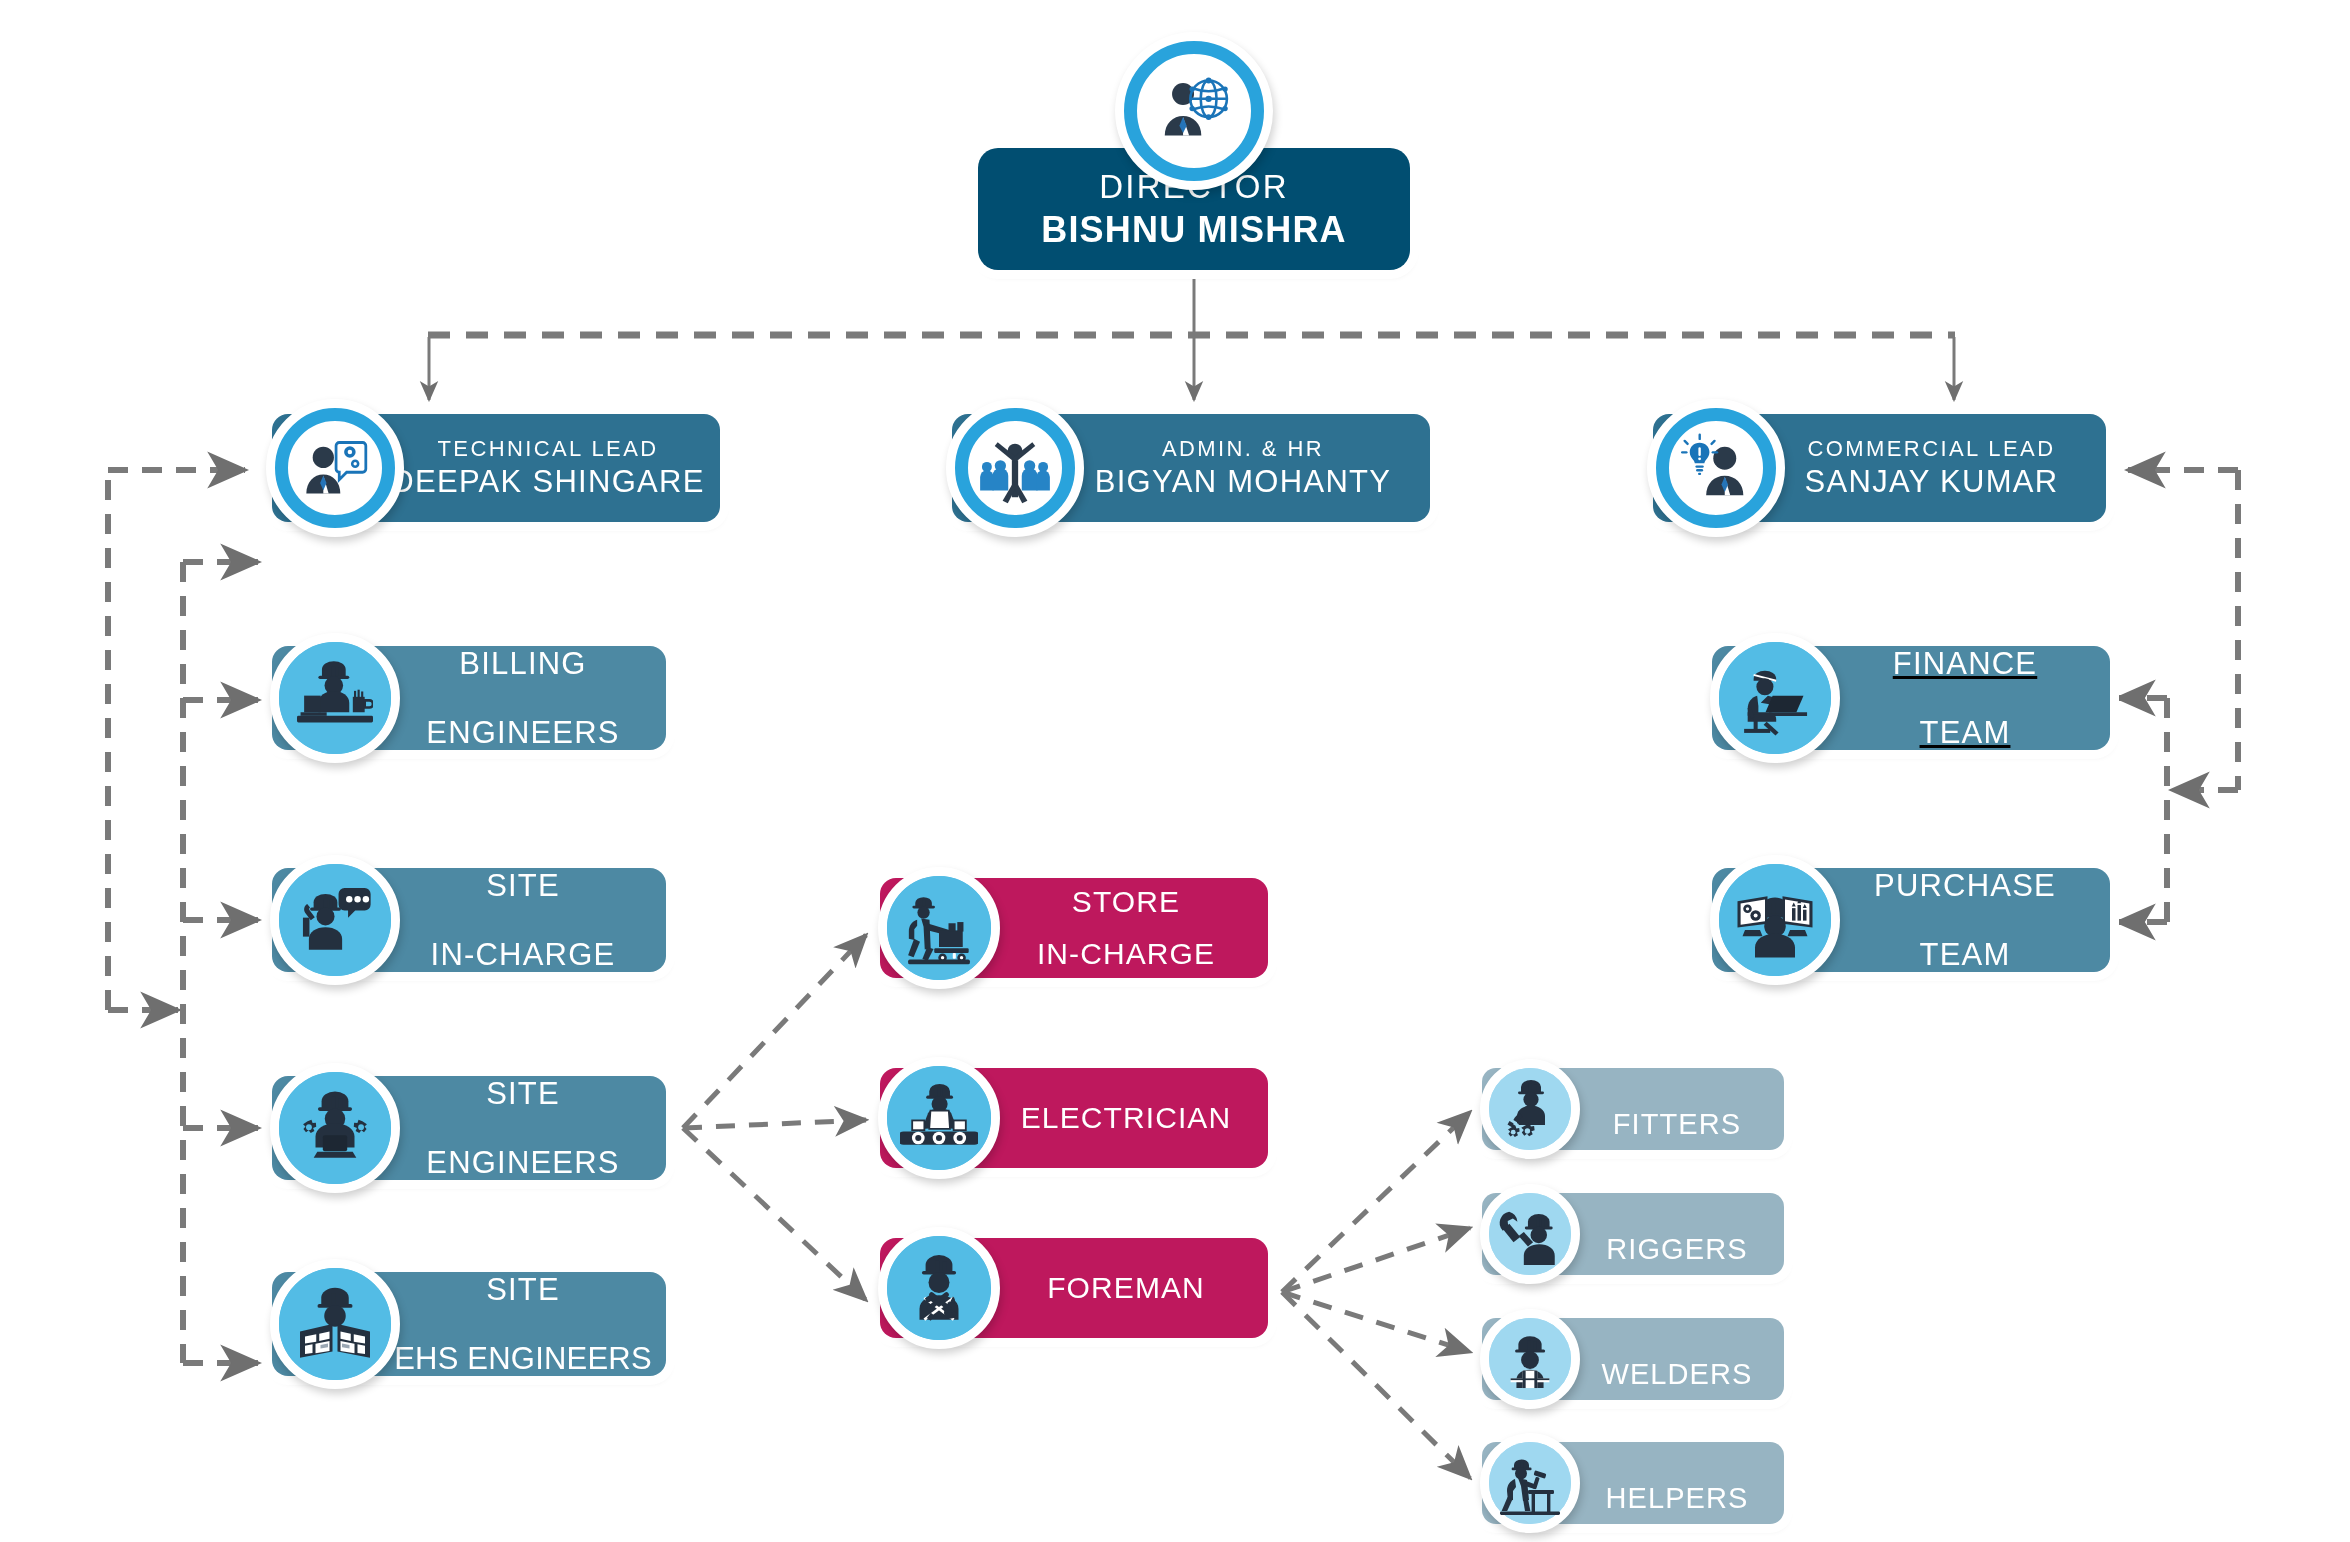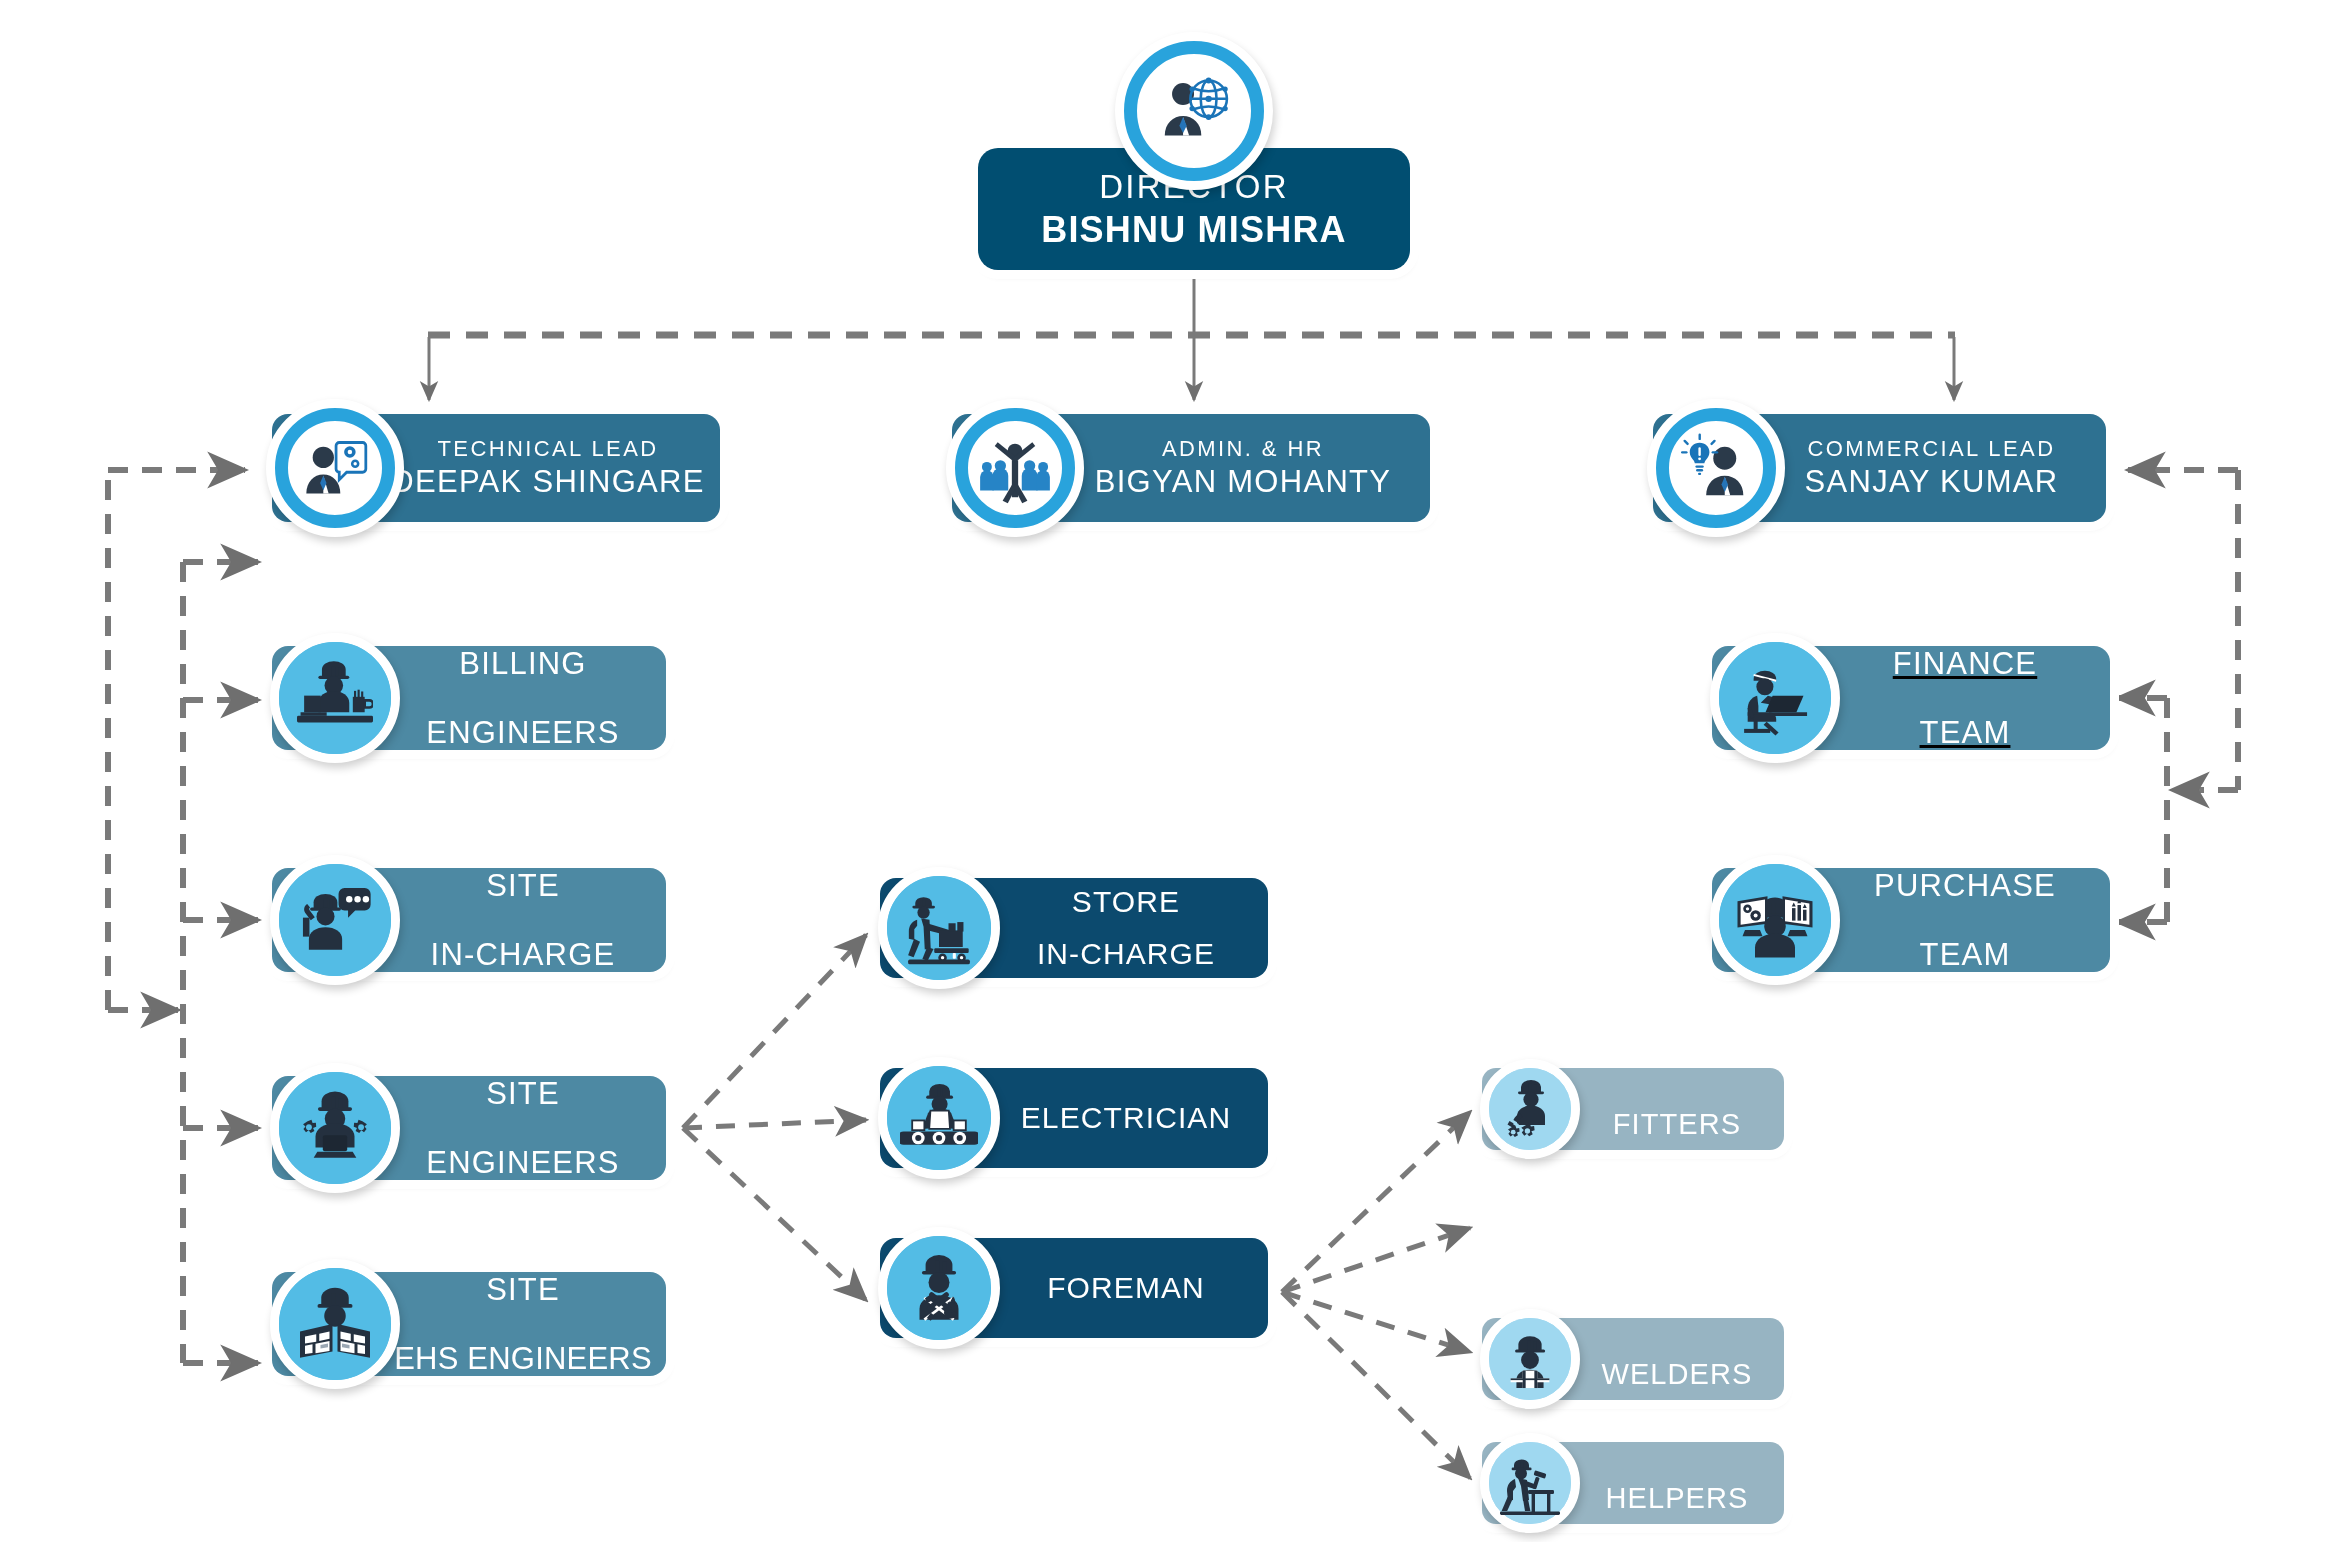--- a/index.html
+++ b/index.html
@@ -134,21 +134,21 @@
   #n-ehs .sub { letter-spacing: 0.2px; }
 
   #n-finance  { left: 1712px; top: 646px; text-decoration: underline; }
   #n-finance  .pill { width: 398px; }
   #n-purchase { left: 1712px; top: 868px; }
   #n-purchase .pill { width: 398px; }
 
   
   .t4 .pill {
     height: 100px;
-    background: #0c4a6e;
+    background: #be185d;
     border-radius: 16px;
     padding-left: 104px;
     justify-content: center;
   }
   .t4 .ttl { font-size: 30px; letter-spacing: 1.1px; }
   .t4 .sub { font-size: 30px; letter-spacing: 1.1px; }
   .t4 .badge { width: 122px; height: 122px; left: -2px; top: -11px; }
 
   #n-store { left: 880px; top: 878px; }
   #n-store .pill { width: 388px; }
@@ -683,20 +683,42 @@
             <path d="M14 50 l3.4-1.4 1 2.8 2.8-.4 .4 3.6-2.8 1 1.2 2.6-3.2 1.8-1.8-2.2-2.4 1.8-2.2-2.8 1.8-2.2-2.2-2z"></path>
             <circle cx="15.2" cy="55.2" r="2.4" fill="#9FD8F0"></circle>
             <path d="M28 48 l3.8-1.6 1.1 3.2 3.2-.5 .5 4.1-3.2 1.1 1.3 3-3.6 2-2.1-2.6-2.7 2-2.5-3.2 2-2.5-2.5-2.3z"></path>
             <circle cx="29.4" cy="54 " r="2.7" fill="#9FD8F0"></circle>
           </g>
         </svg>
       </div>
     </div>
   </div>
 
+  <div class="node t5" id="n-riggers">
+    <div class="pill">
+      <span class="ttl">RIGGERS</span>
+    </div>
+    <div class="badge fill" style="background:#9FD8F0">
+      <div class="ringinner" style="background:#9FD8F0">
+        <svg width="66" height="66" viewBox="0 0 64 64">
+          <g fill="#24303F">
+            <path d="M30 20 a10.5 7.5 0 0 1 21 0 v5.4 H30z"></path>
+            <rect x="38" y="16.4" width="3" height="9"></rect>
+            <rect x="43.4" y="17.4" width="2.6" height="8"></rect>
+            <rect x="27" y="24.8" width="27" height="2.8" rx="1.4"></rect>
+            <circle cx="40.5" cy="33" r="8"></circle>
+            <path d="M26 62v-9c0-6.5 6.5-11 15-11s15 4.5 15 11v9z"></path>
+            <path d="M30 44 l-9-10 l5-4 l9 10z"></path>
+            <path d="M22.5 35 L12 22 l-6.5 5 L16 40z"></path>
+            <path d="M11.8 10.4 a11 11 0 0 0 -6.2 18.4 l5.2-4 -.4-5.4 5-2.4 4.4 3 a11 11 0 0 0 -8-9.6z"></path>
+          </g>
+        </svg>
+      </div>
+    </div>
+  </div>
 
   <div class="node t5" id="n-welders">
     <div class="pill">
       <span class="ttl">WELDERS</span>
     </div>
     <div class="badge fill" style="background:#9FD8F0">
       <div class="ringinner" style="background:#9FD8F0">
         <svg width="62" height="62" viewBox="0 0 64 64">
           <g fill="#24303F">
             <path d="M20 17 a12 8.5 0 0 1 24 0 v6 H20z"></path>

